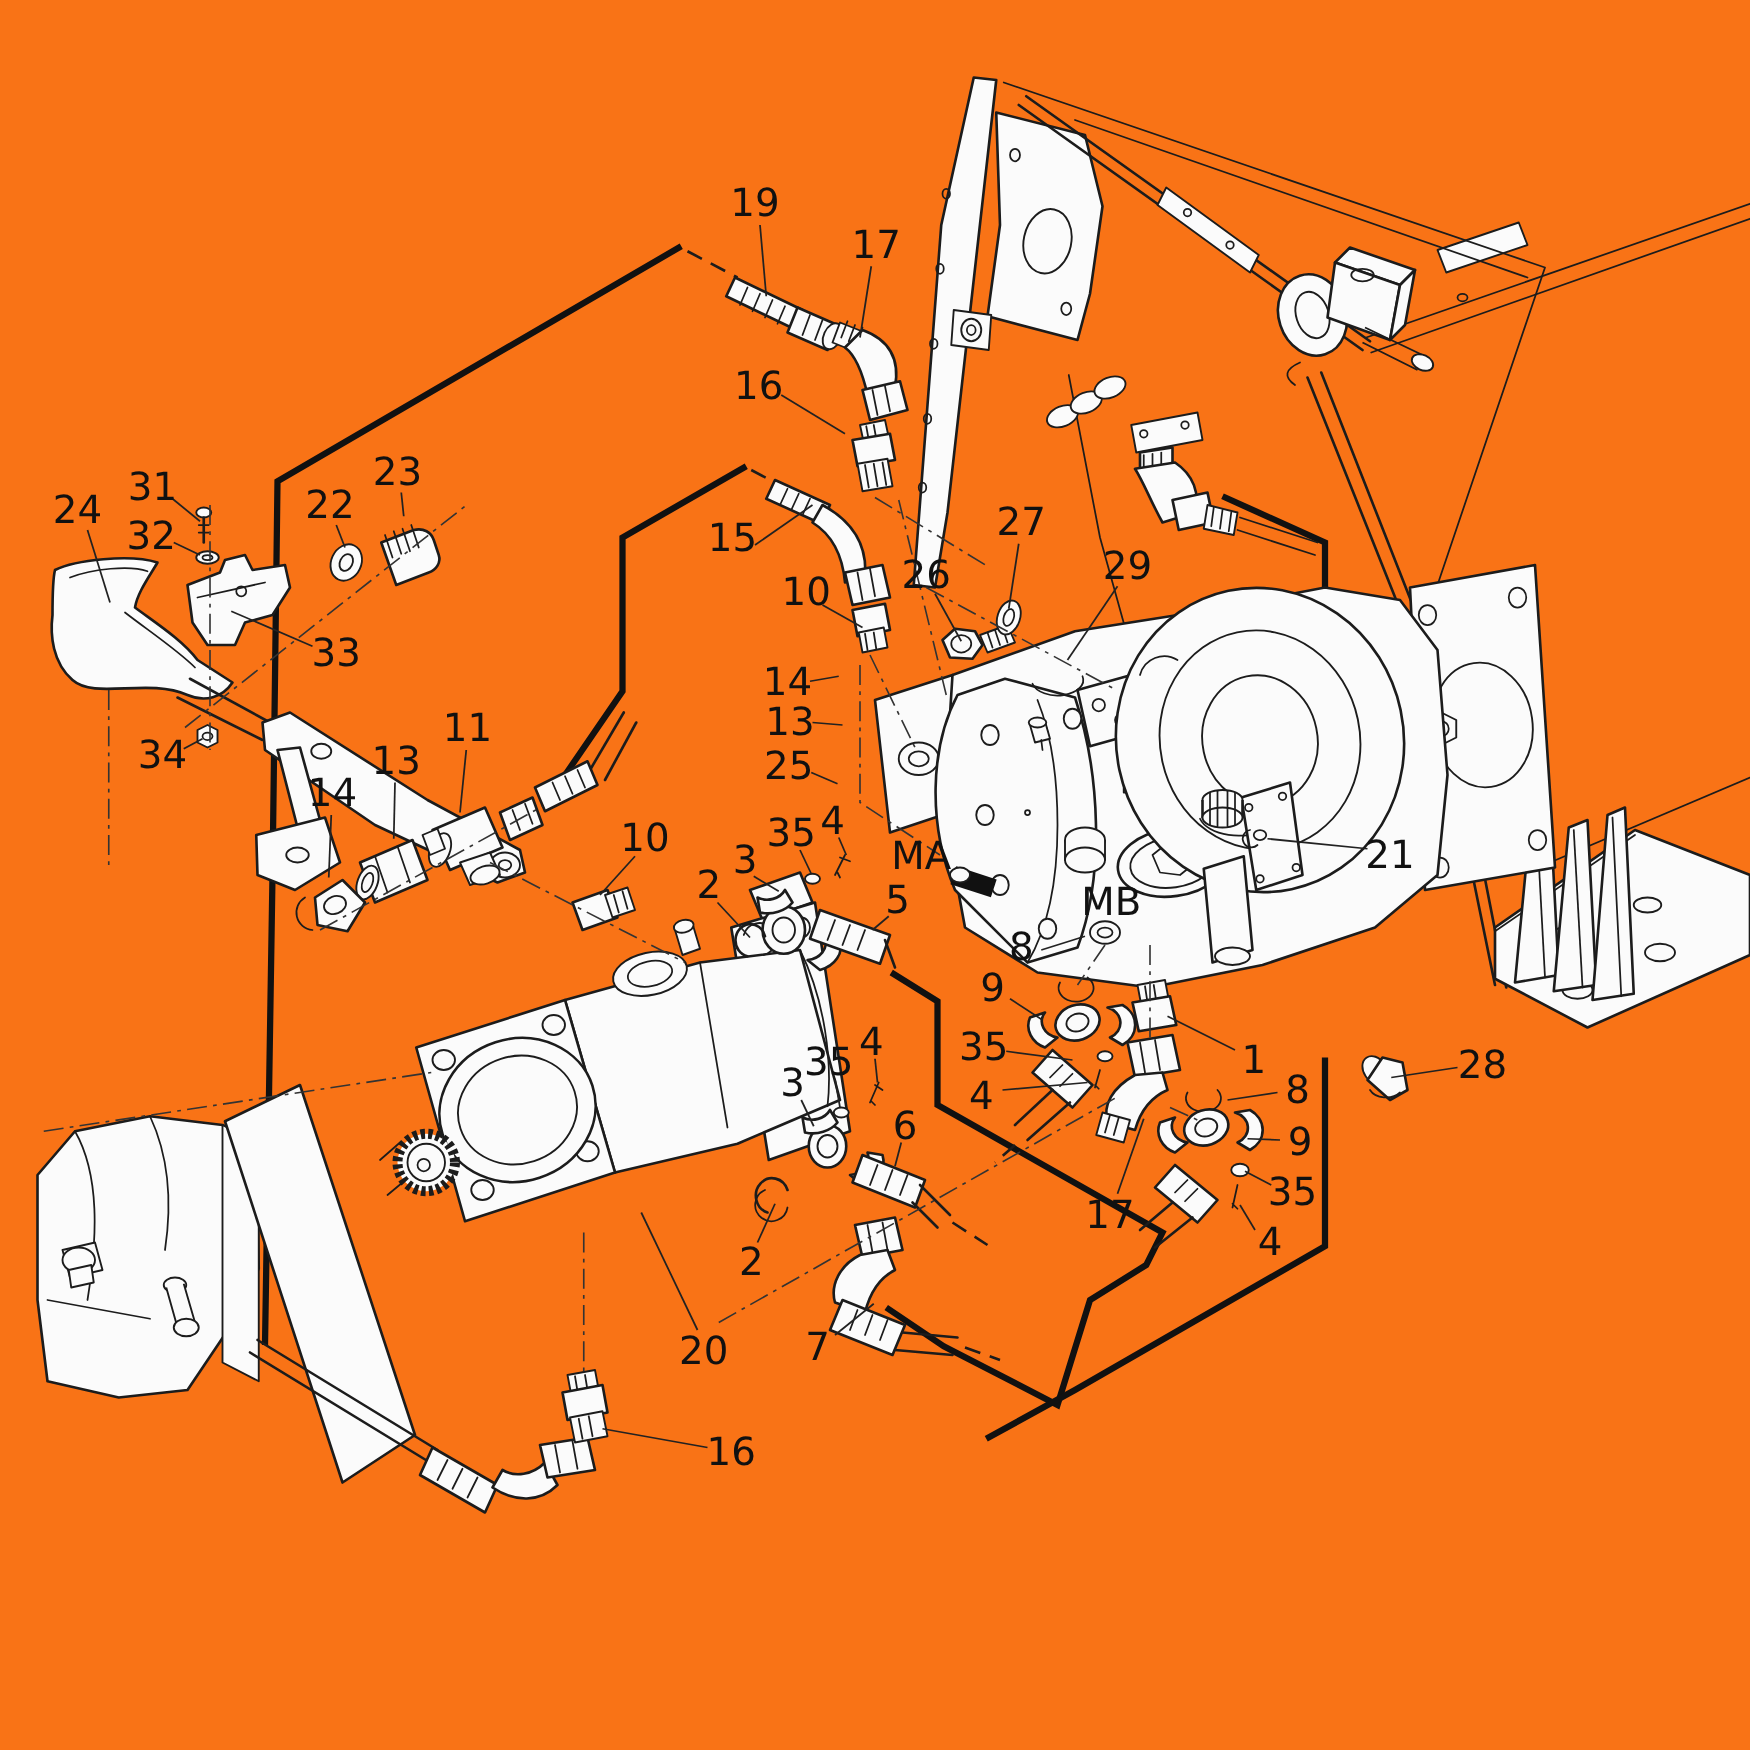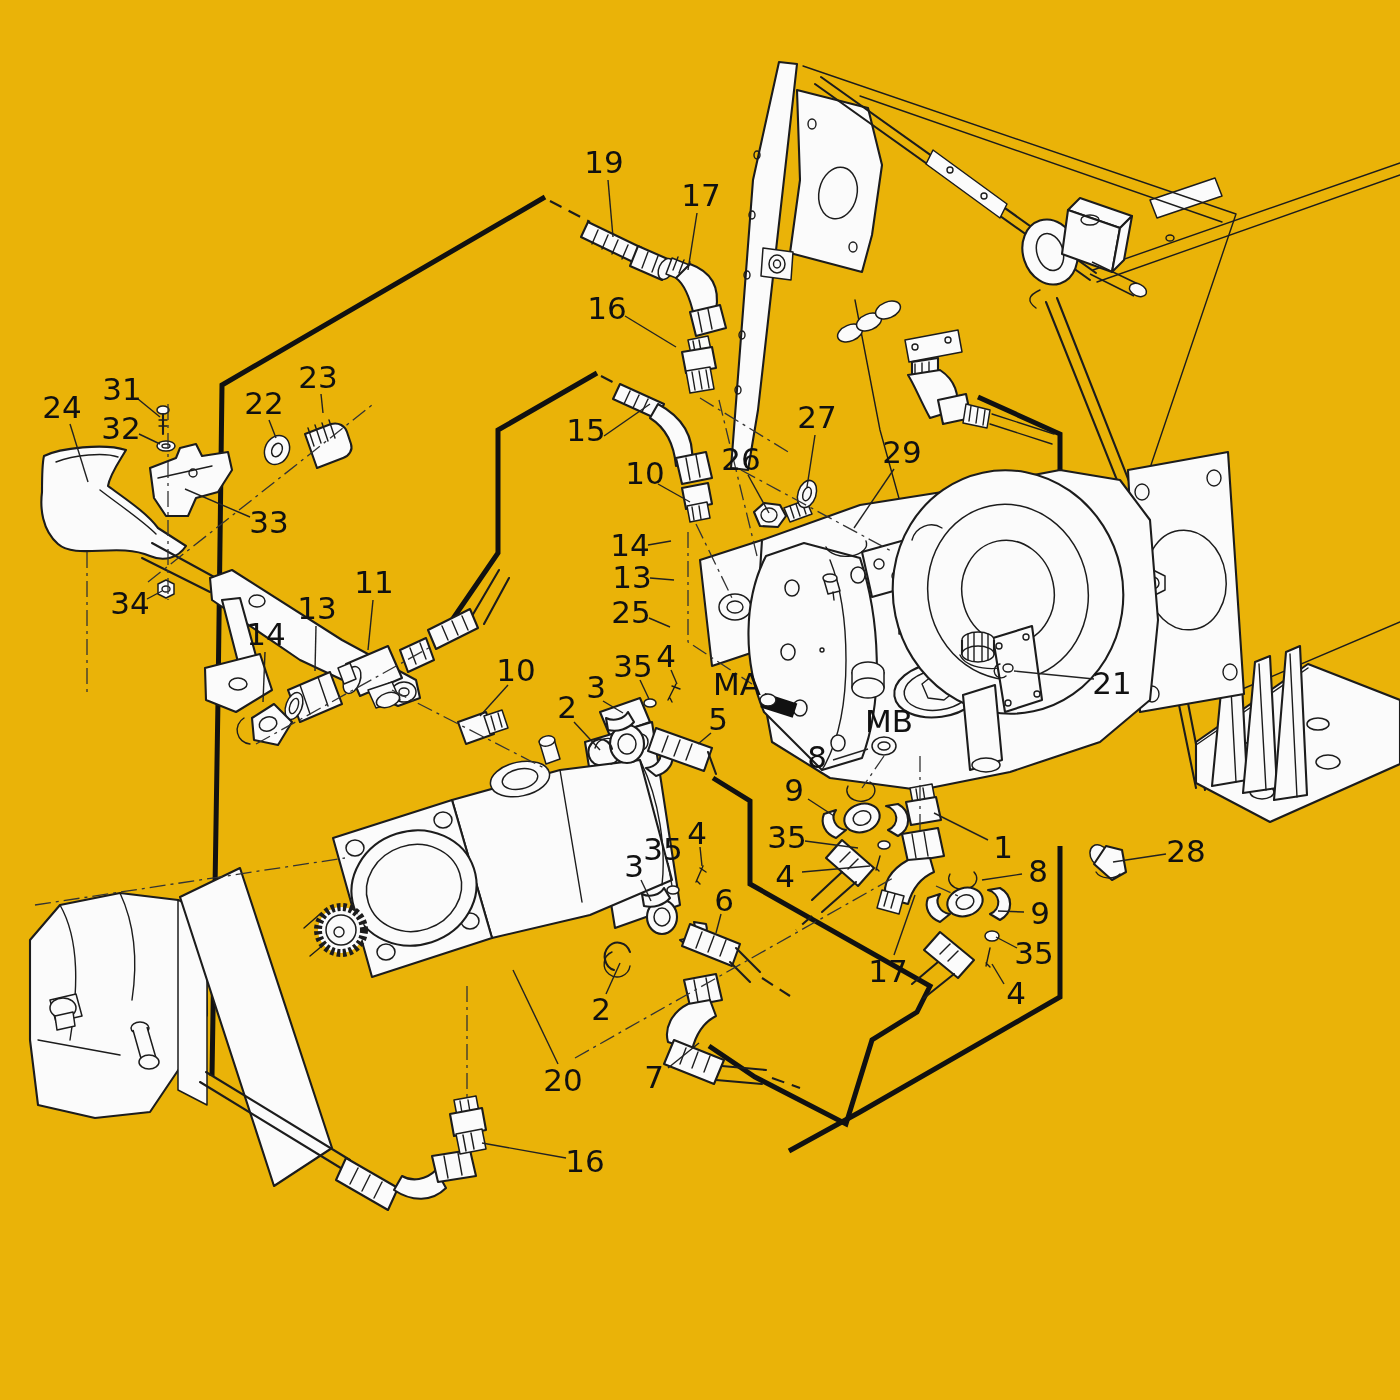--- a/index.html
+++ b/index.html
@@ -13,21 +13,21 @@
   .thick{fill:none;stroke:#111;stroke-width:5;stroke-linejoin:miter;stroke-linecap:butt}
   .dd{fill:none;stroke:#333;stroke-width:1.3;stroke-dasharray:16 5 3 5}
   .dsh{fill:none;stroke:#1c1c1c;stroke-width:2.1;stroke-dasharray:13 8}
   .leader{fill:none;stroke:#222;stroke-width:1.4}
   .callout-text{fill:#111;font-size:31px;}
   .port-text{fill:#111;font-size:31px;}
 </style>
 </head>
 <body>
 
-<div id="stage" style="background: #eab308;">
+<div id="stage" style="background: #f97316;">
 <svg id="art" width="1400" height="1400" viewBox="0 0 1400 1400">
 
   <g>
     <polyline class="thick" points="545,197 222,385 218,700 212,1076"></polyline>
   </g>
   <g>
     <polyline class="thick" points="597,373 498,430 498,553 437,642"></polyline>
   </g>
   <g>
     <polyline class="thick" points="713,778 750,801 750,884 930,986 917,1012 872,1040 846,1124 755,1077 709,1046"></polyline>

